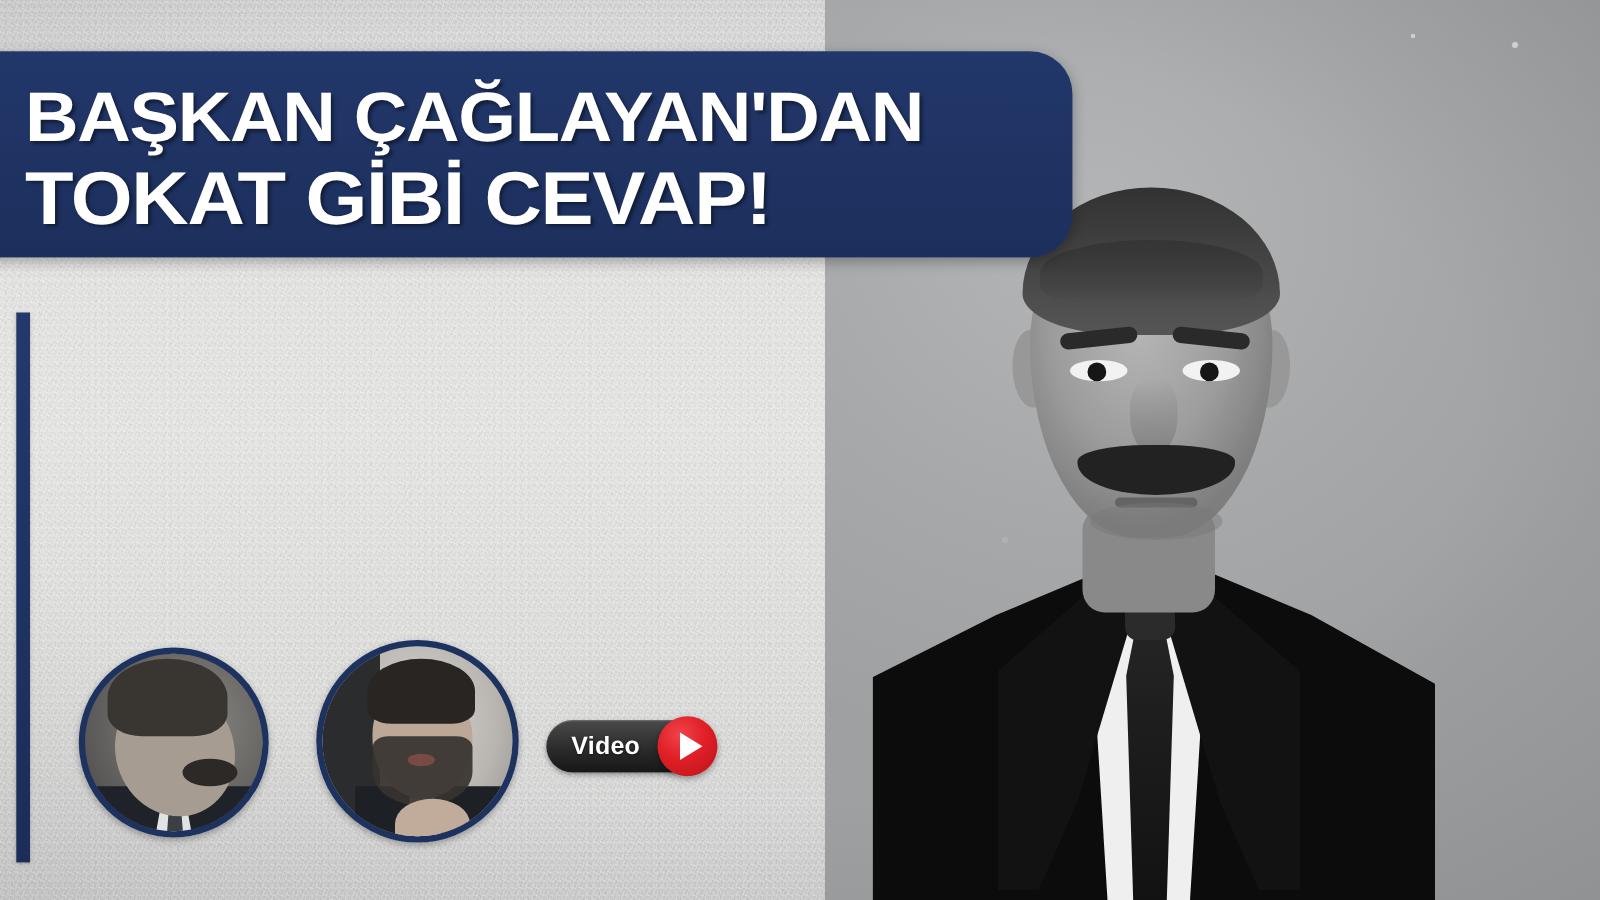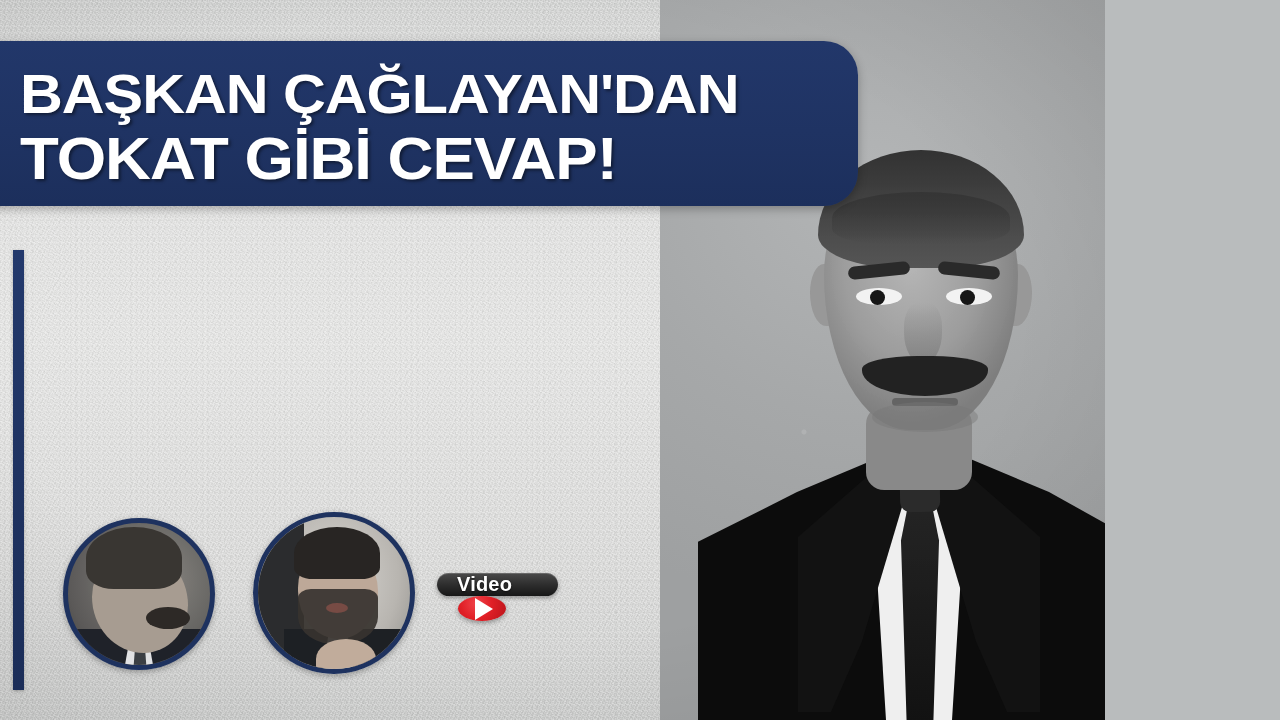--- a/index.html
+++ b/index.html
@@ -3,21 +3,21 @@
 <meta charset="utf-8">
 <title>News Graphic</title>
 <style>
   * { margin:0; padding:0; box-sizing:border-box; }
   html, body {
     width:1280px; height:720px; overflow:hidden;
     font-family:"Liberation Sans", sans-serif;
     background:#b9bcbd;
   }
   #stage {
-    position:relative; width:1105px; height:720px; overflow:hidden;
+    position:relative; width:1280px; height:720px; overflow:hidden;
     background:#b5b8b9;
   }
 
   
   .bg-right {
     position:absolute; left:600px; top:0; width:680px; height:720px;
     background:
       radial-gradient(ellipse 70% 60% at 40% 25%, #b3b5b6 0%, #a6a8a9 55%, #9ea0a1 100%);
   }
   .bg-right::after{
@@ -218,21 +218,21 @@
   .t2-suit{ position:absolute; left:26px; top:112px; width:130px; height:50px;
             background:#1f2227; }
   .t2-shirt{position:absolute; left:54px; top:110px; width:52px; height:52px;
             background:#d9dbdd; clip-path:polygon(34% 0,66% 0,82% 100%,18% 100%); }
   .t2-hand{ position:absolute; left:58px; top:122px; width:60px; height:40px;
             background:#c3ab97; border-radius:50% 50% 30% 30%; }
 
   
   .video-badge {
     position:absolute; left:437px; top:573px;
-    height:48px; display:flex; align-items:center;flex-direction:column;
+    height:48px; display:flex; align-items:center;
   }
   .vb-pill {
     height:42px; padding:0 46px 0 20px; margin-right:-32px;
     display:flex; align-items:center;
     background:linear-gradient(180deg,#4a4a4a 0%, #2d2d2d 52%, #171717 100%);
     border-radius:21px;
     box-shadow:0 2px 4px rgba(0,0,0,.35), inset 0 1px 0 rgba(255,255,255,.18);
   }
   .vb-label {
     color:#ffffff; font-size:20px; font-weight:700; letter-spacing:.2px;

